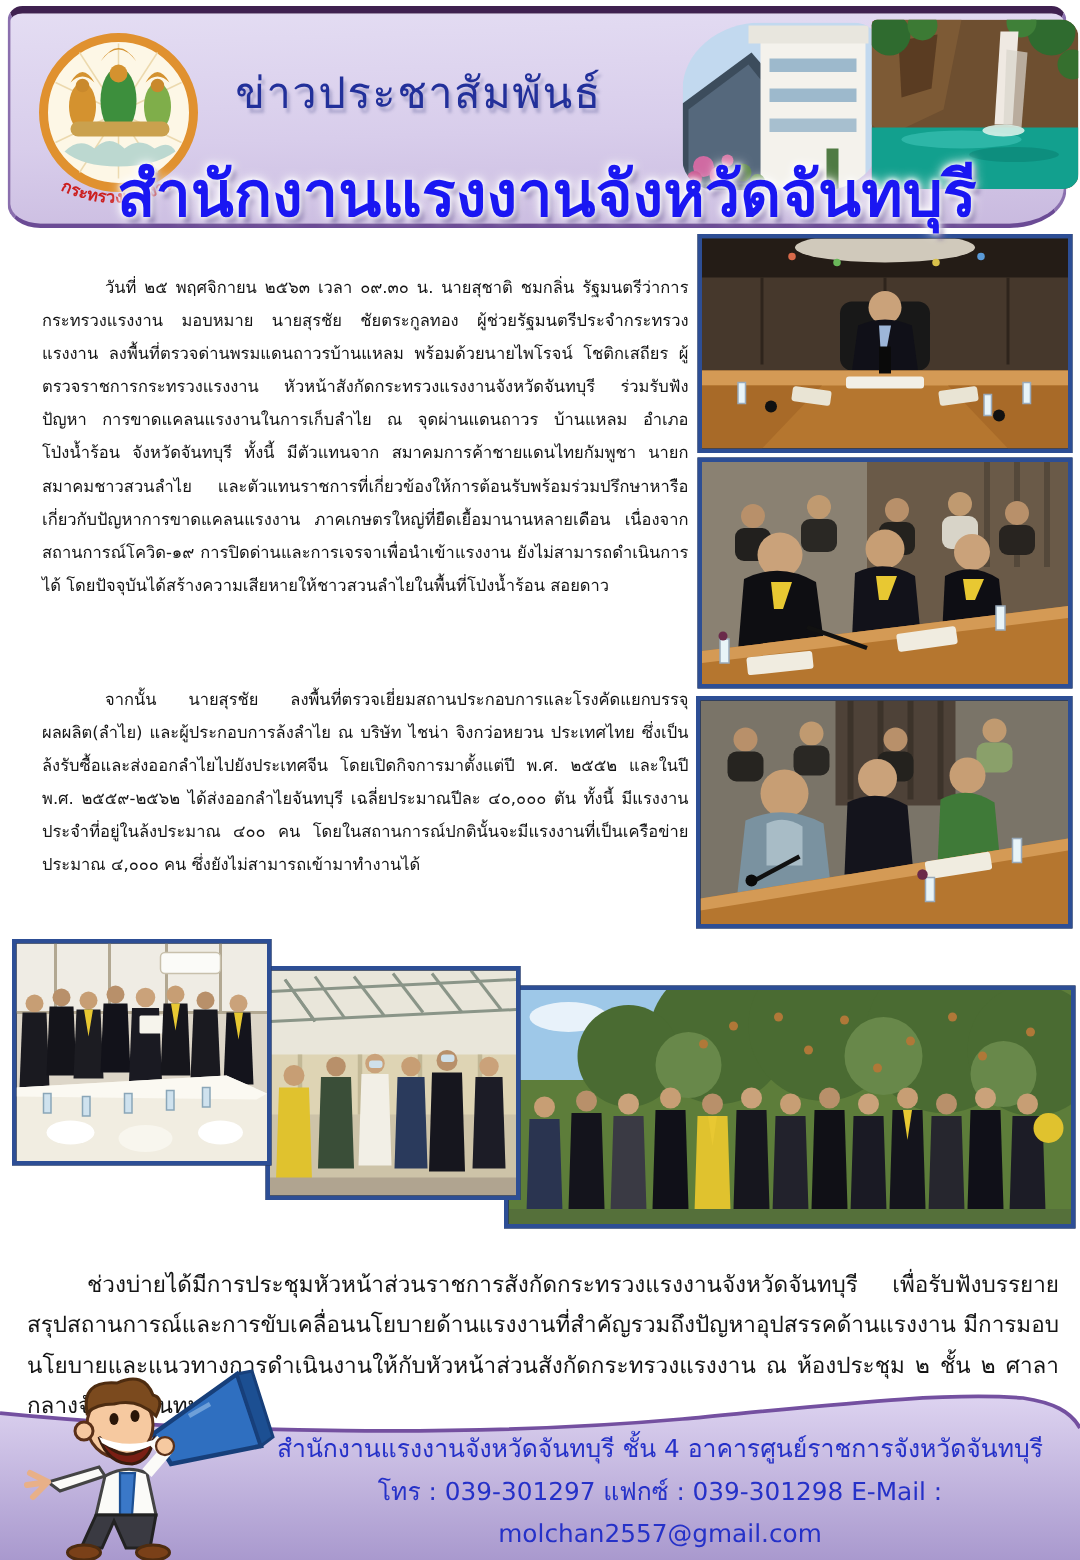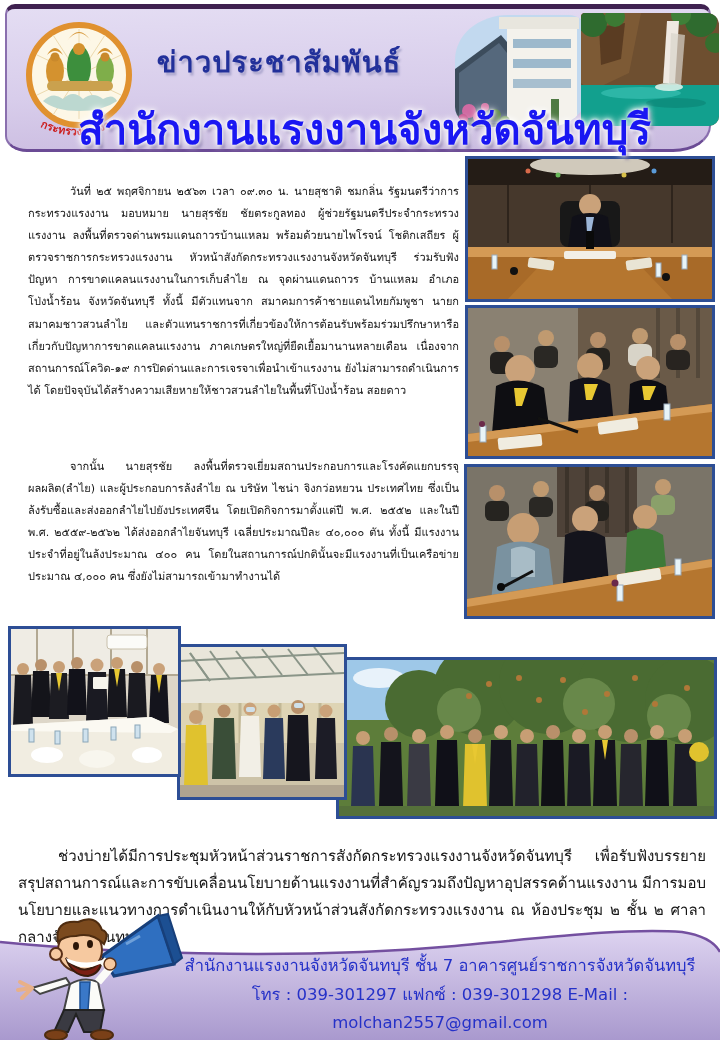--- a/index.html
+++ b/index.html
@@ -12,21 +12,21 @@
     background:linear-gradient(178deg,#e4ddf3 0%,#d8cdeb 55%,#c9badf 100%);
     border-top:5px solid #3f2150;
     border-left:2px solid #8a6fae;
     border-right:2px solid #8a6fae;
     border-bottom:3px solid #6b4b95;
     border-radius:10px 10px 38px 22px / 10px 10px 26px 16px;
     box-sizing:border-box;
   }
   .news-label{
     position:absolute;left:112px;top:30px;width:320px;
-    text-align:center;font-size:29px;font-weight:bold;color:#22309a;
+    text-align:center;font-size:29px;font-weight:normal;color:#22309a;
     text-shadow:2px 3px 2px rgba(120,120,170,.45);
     letter-spacing:1px;white-space:nowrap;
   }
   .office-title{
     position:absolute;left:78px;top:96px;width:555px;
     text-align:center;font-size:42px;font-weight:bold;color:#1a17f2;
     text-shadow:0 0 3px #fff,0 0 6px #fff,0 0 9px #fff,3px 4px 3px rgba(80,60,130,.55);
     white-space:nowrap;z-index:6;
   }
   .logo-wrap{position:absolute;left:16px;top:10px;width:118px;height:132px;z-index:5;}
@@ -446,17 +446,17 @@
       <path d="M26,78 L14,72 M26,78 L12,80 M26,78 L16,88" stroke="#e8b088" stroke-width="4" stroke-linecap="round"></path>
       <path d="M92,72 L104,58 L96,50" fill="none" stroke="#fbfbf8" stroke-width="8"></path>
       <circle cx="104" cy="54" r="6" fill="#f6c9a0" stroke="#5a3018" stroke-width="1.5"></circle>
       <path d="M58,100 L48,122 L62,122 L70,104 L78,122 L94,122 L98,100Z" fill="#3a3a42" stroke="#222" stroke-width="2"></path>
       <ellipse cx="50" cy="125" rx="11" ry="5" fill="#7a4018" stroke="#4e2c10" stroke-width="2"></ellipse>
       <ellipse cx="96" cy="125" rx="11" ry="5" fill="#7a4018" stroke="#4e2c10" stroke-width="2"></ellipse>
     </svg>
   </div>
 
   <div class="footer-text">
-    <div>สำนักงานแรงงานจังหวัดจันทบุรี ชั้น 7 อาคารศูนย์ราชการจังหวัดจันทบุรี</div>
+    <div>สำนักงานแรงงานจังหวัดจันทบุรี ชั้น 4 อาคารศูนย์ราชการจังหวัดจันทบุรี</div>
     <div>โทร : 039-301297  แฟกซ์ : 039-301298 E-Mail : molchan2557@gmail.com</div>
   </div>
 
 </div>
 
 </body></html>

